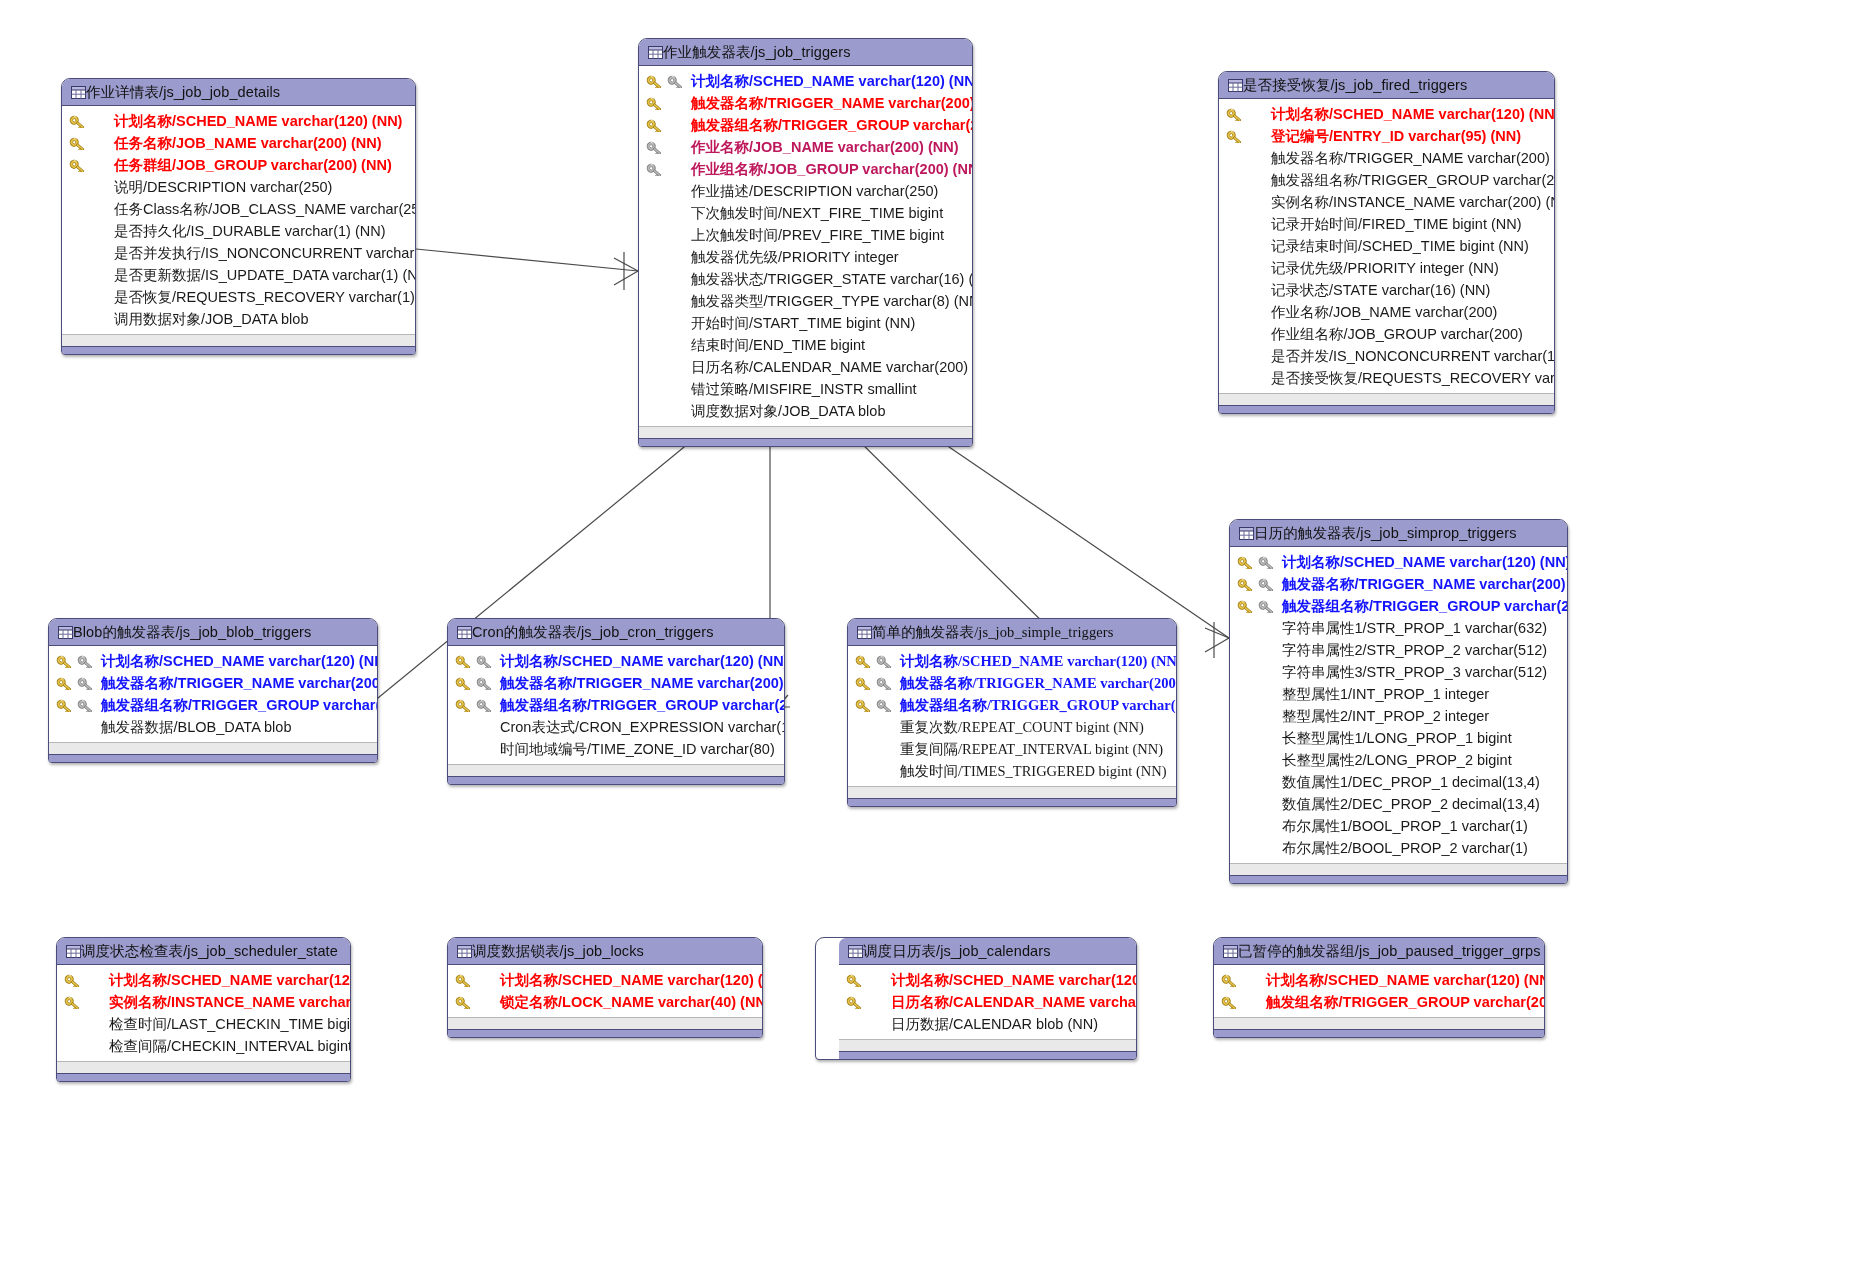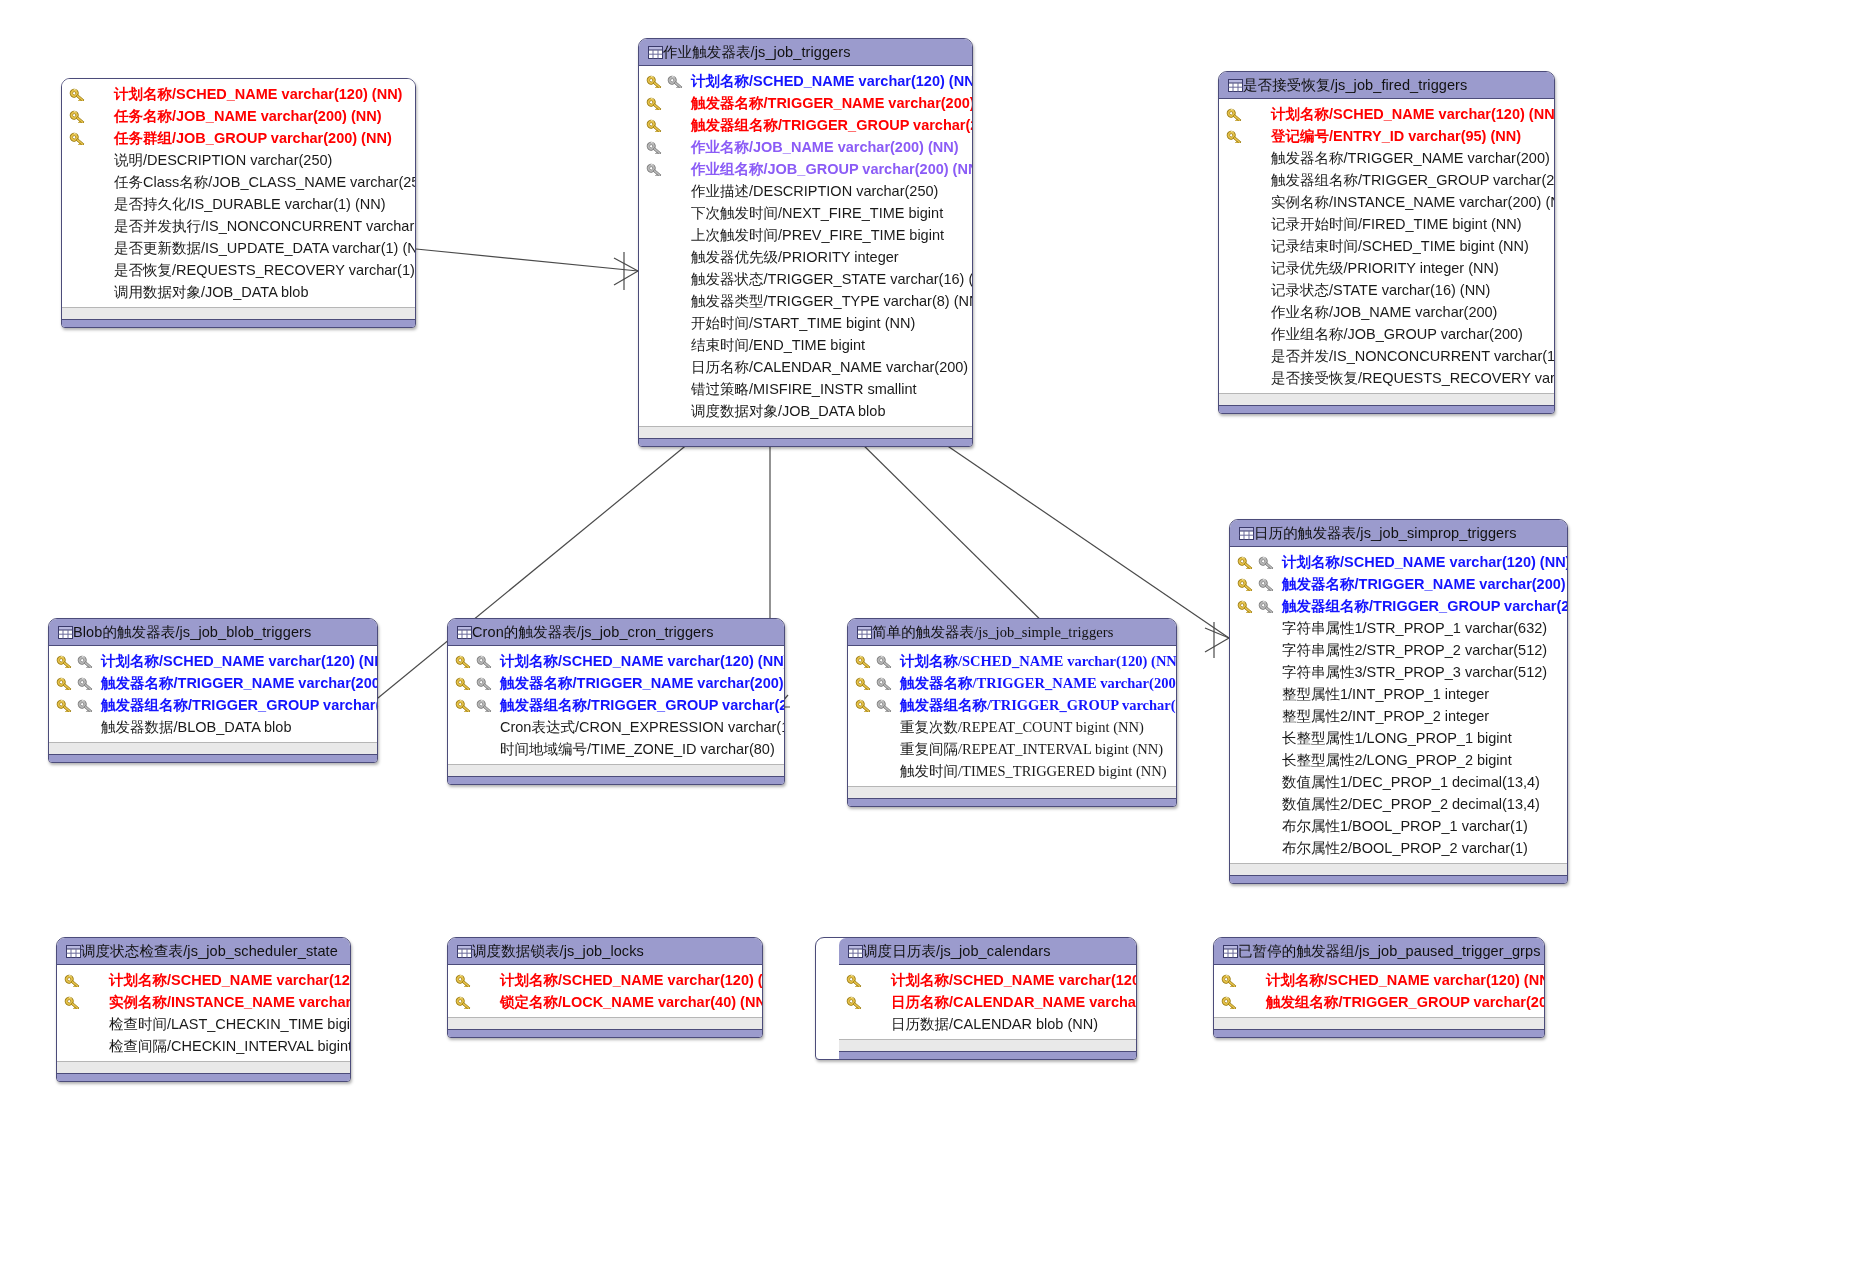--- a/index.html
+++ b/index.html
@@ -18,21 +18,21 @@
   .ehead .ttl{font-size:14.5px;color:#111;white-space:nowrap;letter-spacing:.1px;}
   .tbl-ico{width:15px;height:13px;flex:0 0 15px;}
   .ebody{background:#fff;padding:4px 0 4px 0;}
   .erow{display:flex;align-items:center;height:22px;padding:0 8px 0 6px;white-space:nowrap;}
   .keys{width:46px;flex:0 0 46px;display:flex;align-items:center;gap:2px;}
   .keys.k-none{width:46px;}
   .kico{width:19px;height:13px;flex:0 0 19px;}
   .coltxt{font-size:14.5px;color:#1a1a1a;}
   .c-pk{color:#ff0000;font-weight:bold;}
   .c-pkfk{color:#1414ff;font-weight:bold;}
-  .c-fk{color:#8b5cf6;font-weight:bold;}
+  .c-fk{color:#be185d;font-weight:bold;}
   .c-plain{color:#1a1a1a;font-weight:normal;}
   .efoot{background:#e9e9e9;border-top:1px solid #b6b6b6;height:11px;}
   .efoot2{background:#9b9bcd;height:7px;border-top:1px solid #4c4c7a;}
 </style>
 </head>
 <body>
 
 <div id="canvas">
 
   <svg id="links" viewBox="0 0 1849 1267" xmlns="http://www.w3.org/2000/svg">
@@ -69,20 +69,32 @@
       <g>
         <path d="M 930 434 L 1229 638"></path>
         <path d="M 1229 638 L 1205 628"></path>
         <path d="M 1229 638 L 1205 652"></path>
         <path d="M 1214 622 L 1214 658"></path>
       </g>
     </g>
   </svg>
 
 <div class="entity" style="left: 61px; top: 78px; width: 355px;">
+      <div class="ehead">
+        <span style="display: flex;">
+          <svg class="tbl-ico" viewBox="0 0 15 13" xmlns="http://www.w3.org/2000/svg">
+            <rect x="0.5" y="0.5" width="14" height="12" fill="#ffffff" stroke="#3a3a6a"></rect>
+            <rect x="0.5" y="0.5" width="14" height="3.5" fill="#b9b9e0" stroke="#3a3a6a"></rect>
+            <line x1="5" y1="4" x2="5" y2="12.5" stroke="#6a6a9a"></line>
+            <line x1="10" y1="4" x2="10" y2="12.5" stroke="#6a6a9a"></line>
+            <line x1="0.5" y1="8.2" x2="14.5" y2="8.2" stroke="#6a6a9a"></line>
+          </svg>
+        </span>
+        <span class="ttl">作业详情表/js_job_job_details</span>
+      </div>
       <div class="ebody">
         <div class="erow">
           <span class="keys">
             <span style="display:flex">
               <svg class="kico" viewBox="0 0 19 13" xmlns="http://www.w3.org/2000/svg">
                 <g transform="rotate(40 6.2 5.2)">
                   <circle cx="6.2" cy="5.2" r="4.0" fill="#e8c348" stroke="#9c7d15" stroke-width="1"></circle>
                   <circle cx="6.2" cy="5.2" r="1.6" fill="#ffffff" stroke="#9c7d15" stroke-width=".7"></circle>
                   <rect x="9.6" y="4.1" width="8.4" height="2.2" fill="#e8c348" stroke="#9c7d15" stroke-width=".8"></rect>
                   <rect x="14.4" y="6.2" width="1.6" height="2.6" fill="#e8c348" stroke="#9c7d15" stroke-width=".7"></rect>

